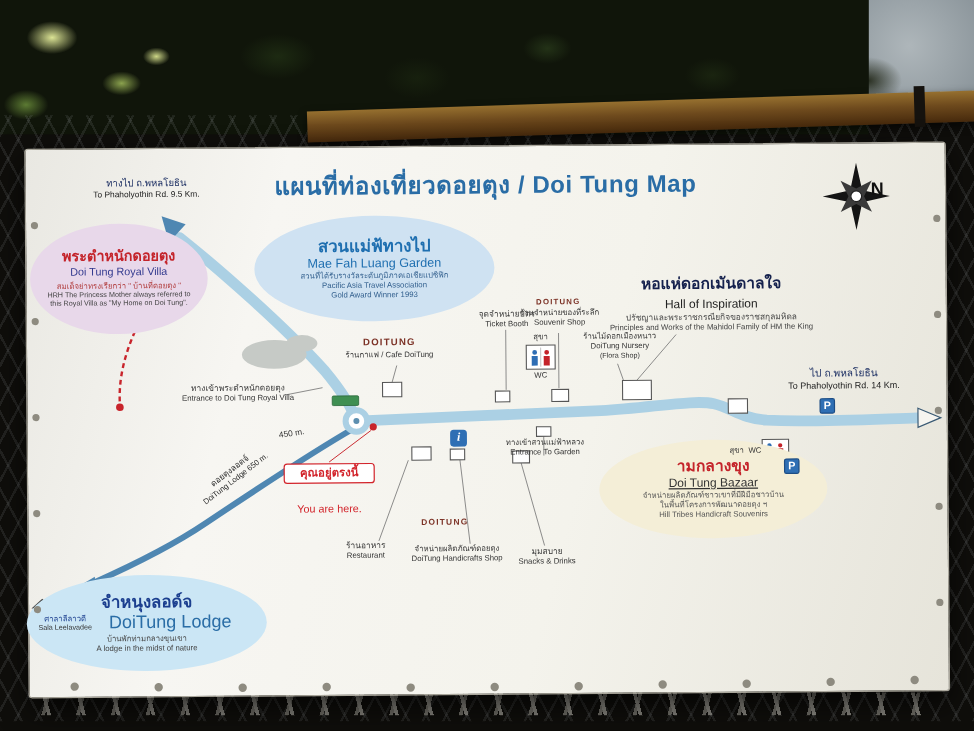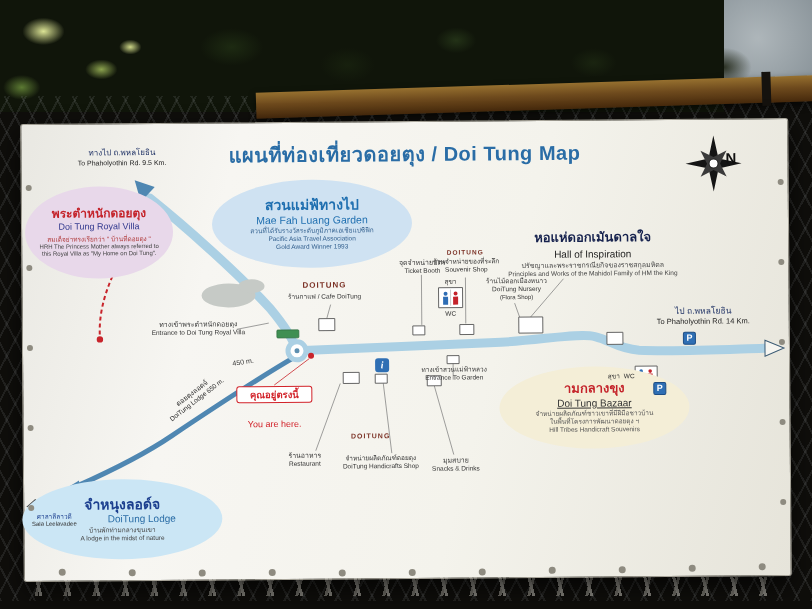--- a/index.html
+++ b/index.html
@@ -66,21 +66,21 @@
   .b-garden{left:190px;top:57px;width:200px;height:88px;background:#cfe2f2;}
   .b-garden .th{font-size:14px;font-weight:bold;color:#1f6fb0;}
   .b-garden .en{font-size:10.5px;color:#1f6fb0;}
   .b-garden .d1,.b-garden .d2,.b-garden .d3{font-size:6.5px;color:#34618f;}
   .b-bazaar{left:476px;top:246px;width:190px;height:82px;background:#f4eed7;}
   .b-bazaar .th{font-size:13px;font-weight:bold;color:#c4232a;}
   .b-bazaar .en{font-size:10px;color:#333;text-decoration:underline;}
   .b-bazaar .d1,.b-bazaar .d2,.b-bazaar .d3{font-size:6.5px;color:#555;}
   .b-lodge{left:-2px;top:355px;width:200px;height:80px;background:#cbe6f5;}
   .b-lodge .th{font-size:14px;font-weight:bold;color:#1c3f8f;}
-  .b-lodge .en{font-size:10px;color:#2a6da6;margin-left:39px;}
+  .b-lodge .en{font-size:15px;color:#2a6da6;margin-left:39px;}
   .b-lodge .d1,.b-lodge .d2{font-size:6.5px;color:#444;}
 
   .hall-block{position:absolute;left:468px;top:106px;width:205px;text-align:center;line-height:1.3;}
   .hall-block .th{font-size:13px;font-weight:bold;color:#15214d;}
   .hall-block .en{display:block;font-size:10px;color:#222;}
   .hall-block .d1{display:block;font-size:7px;color:#444;}
   .hall-block .d2{display:block;font-size:6.5px;color:#444;}
 
   .yah-box{position:absolute;left:213px;top:263px;width:76px;height:17px;background:#fff;
     border:1.5px solid #d2232a;border-radius:3px;color:#d2232a;font-size:9.5px;font-weight:bold;

